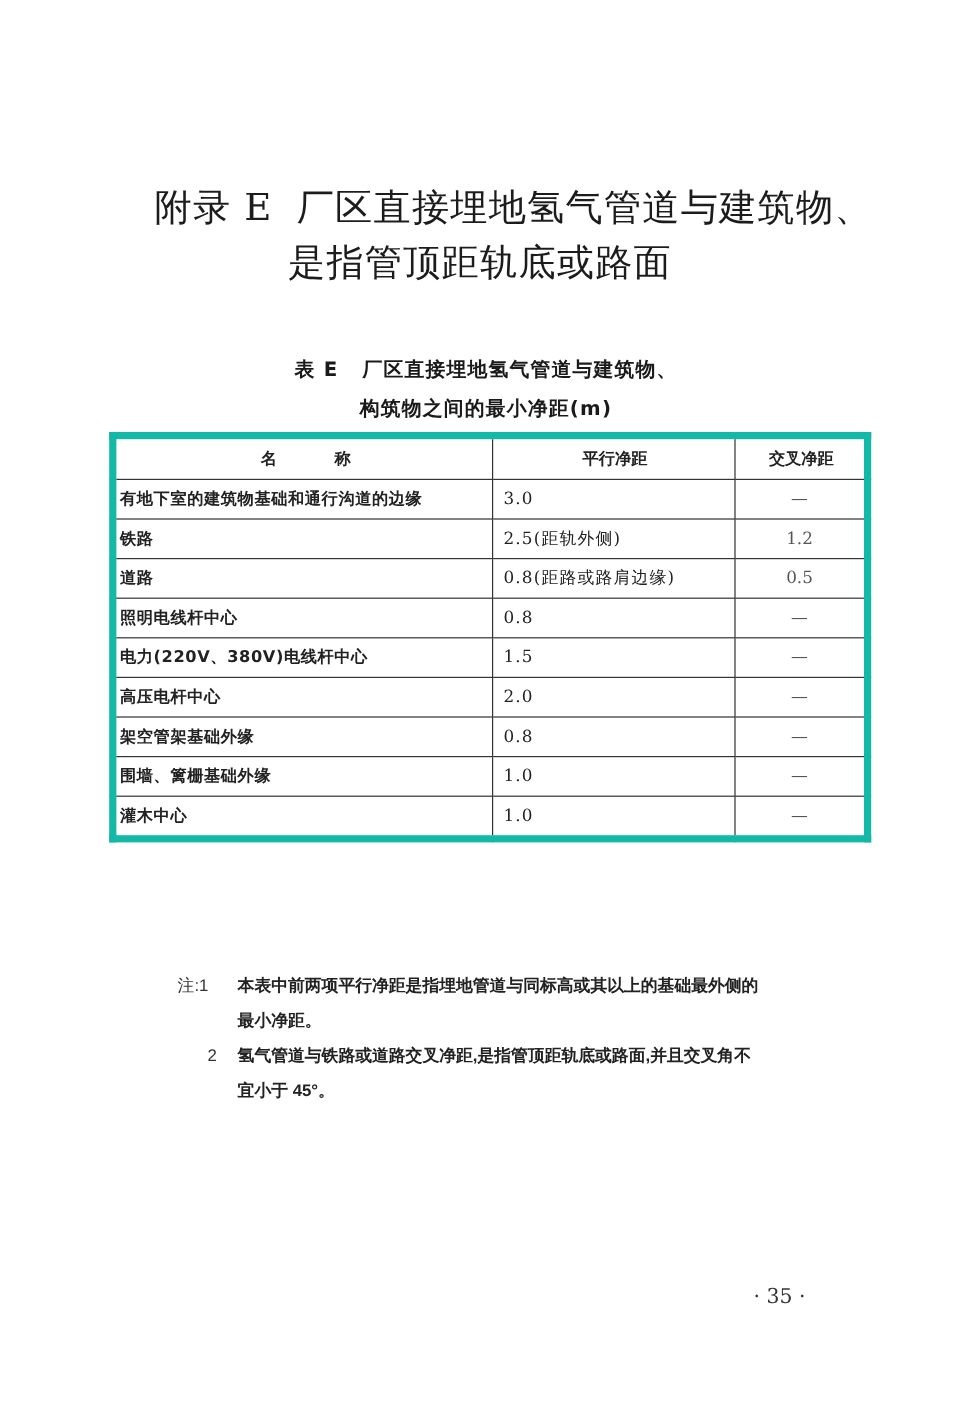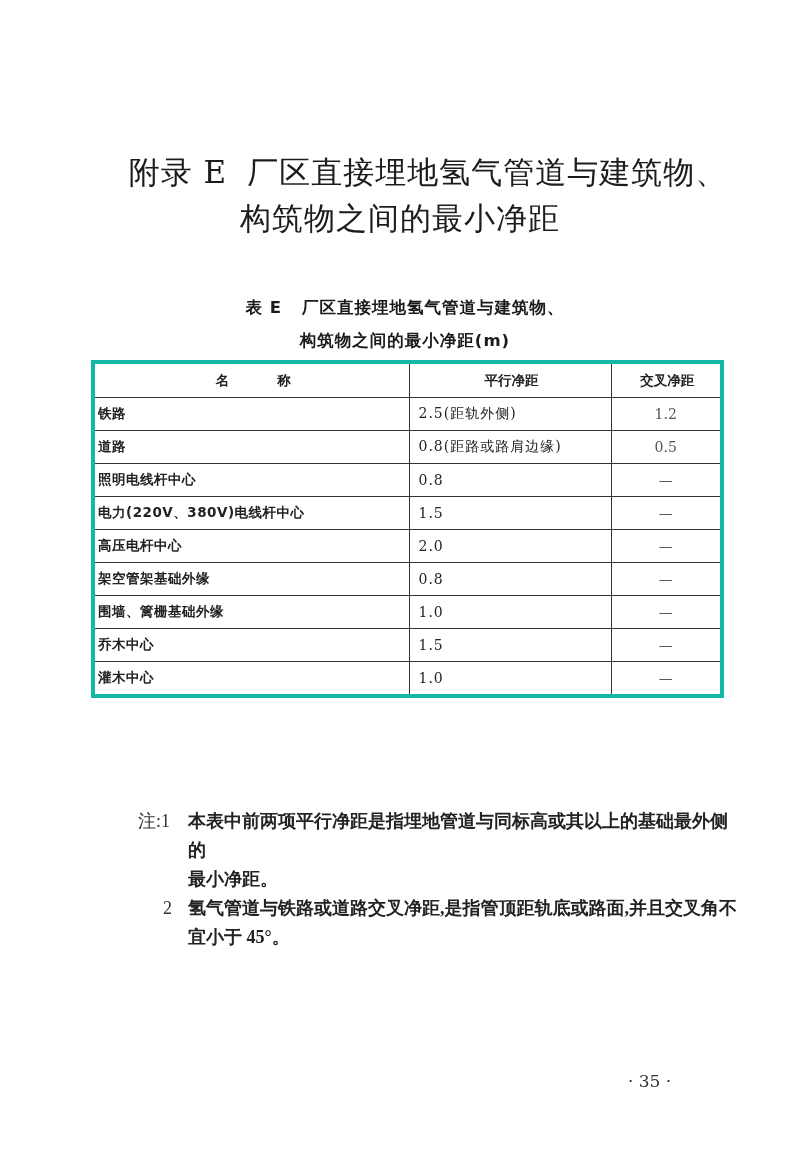--- a/index.html
+++ b/index.html
@@ -18,77 +18,82 @@
       position: absolute; left: 0; width: 810px; text-align: center;
       font-family: "DejaVu Sans", "Liberation Sans", sans-serif;
       font-weight: bold; font-size: 16.5px; color: #1a1a1a; letter-spacing: 1px;
     }
     .cap1 { top: 297px; }
     .cap2 { top: 330px; }
     .cap1 .tag { margin-right: 20px; }
     table.data {
       position: absolute; left: 91px; top: 360px; width: 629px;
       border-collapse: collapse; table-layout: fixed;
-      border: 4px solid #14b8a6;
+      border: 6px solid #14b8a6;
       font-size: 14px;
     }
     table.data th, table.data td {
       border: 1px solid #333; height: 32px; padding: 0 0 0 3px;
       font-weight: normal; color: #222; white-space: nowrap; overflow: hidden;
     }
     table.data th {
       height: 33px; text-align: center;
       font-family: "DejaVu Sans", "Liberation Sans", sans-serif; font-size: 13.5px; font-weight: bold;
     }
     table.data th.name-h { letter-spacing: 48px; text-indent: 48px; }
     table.data td.name {
       font-family: "DejaVu Sans", "Liberation Sans", sans-serif; font-size: 13.5px; font-weight: bold; letter-spacing: 0.5px;
     }
     table.data td.par { padding-left: 9px; letter-spacing: 1px; }
     table.data td.cross { text-align: center; padding-left: 0; color: #555; }
     .col1 { width: 316px; } .col2 { width: 202px; } .col3 { width: 111px; }
     .notes {
-      position: absolute; left: 138px; top: 807px; width: 600px;
-      font-family: Liberation Serif, serif; font-weight: bold;
-      font-size: 18px; color: #222; line-height: 29px;
+      position: absolute; left: 148px; top: 807px; width: 600px;
+      font-family: Liberation Sans, sans-serif; font-weight: bold;
+      font-size: 14px; color: #222; line-height: 29px;
     }
     .note { position: relative; padding-left: 50px; }
     .note .num { position: absolute; left: 0; top: 0; font-weight: normal; color: #333; }
     .note .num.indent { left: 25px; }
     .page-num {
       position: absolute; left: 628px; top: 1071px; font-size: 17px; color: #333;
     }
   </style>
 </head>
 <body>
 
 <div class="title title-line1">
   <span class="appendix">附录 E</span><span>厂区直接埋地氢气管道与建筑物、</span>
 </div>
-<div class="title title-line2">构筑物之间的最小净距</div>
+<div class="title title-line2">是指管顶距轨底或路面</div>
 
 <div class="table-caption cap1">
   <span class="tag">表 E</span><span>厂区直接埋地氢气管道与建筑物、</span>
 </div>
 <div class="table-caption cap2">构筑物之间的最小净距(m)</div>
 
 <table class="data">
   <colgroup>
       <col class="col1">
       <col class="col2">
       <col class="col3">
     </colgroup>
   <thead>
     <tr>
       <th class="name-h">名称</th>
       <th>平行净距</th>
       <th>交叉净距</th>
     </tr>
   </thead>
   <tbody>
+    <tr>
+        <td class="name">有地下室的建筑物基础和通行沟道的边缘</td>
+        <td class="par">3.0</td>
+        <td class="cross">—</td>
+      </tr>
     <tr>
         <td class="name">铁路</td>
         <td class="par">2.5(距轨外侧)</td>
         <td class="cross">1.2</td>
       </tr>
     <tr>
         <td class="name">道路</td>
         <td class="par">0.8(距路或路肩边缘)</td>
         <td class="cross">0.5</td>
       </tr>
@@ -111,25 +116,20 @@
         <td class="name">架空管架基础外缘</td>
         <td class="par">0.8</td>
         <td class="cross">—</td>
       </tr>
     <tr>
         <td class="name">围墙、篱栅基础外缘</td>
         <td class="par">1.0</td>
         <td class="cross">—</td>
       </tr>
     <tr>
-        <td class="name">乔木中心</td>
-        <td class="par">1.5</td>
-        <td class="cross">—</td>
-      </tr>
-    <tr>
         <td class="name">灌木中心</td>
         <td class="par">1.0</td>
         <td class="cross">—</td>
       </tr>
   </tbody>
 </table>
 
 <div class="notes">
   <div class="note">
     <span class="num"><span>注:</span><span>1</span></span>

